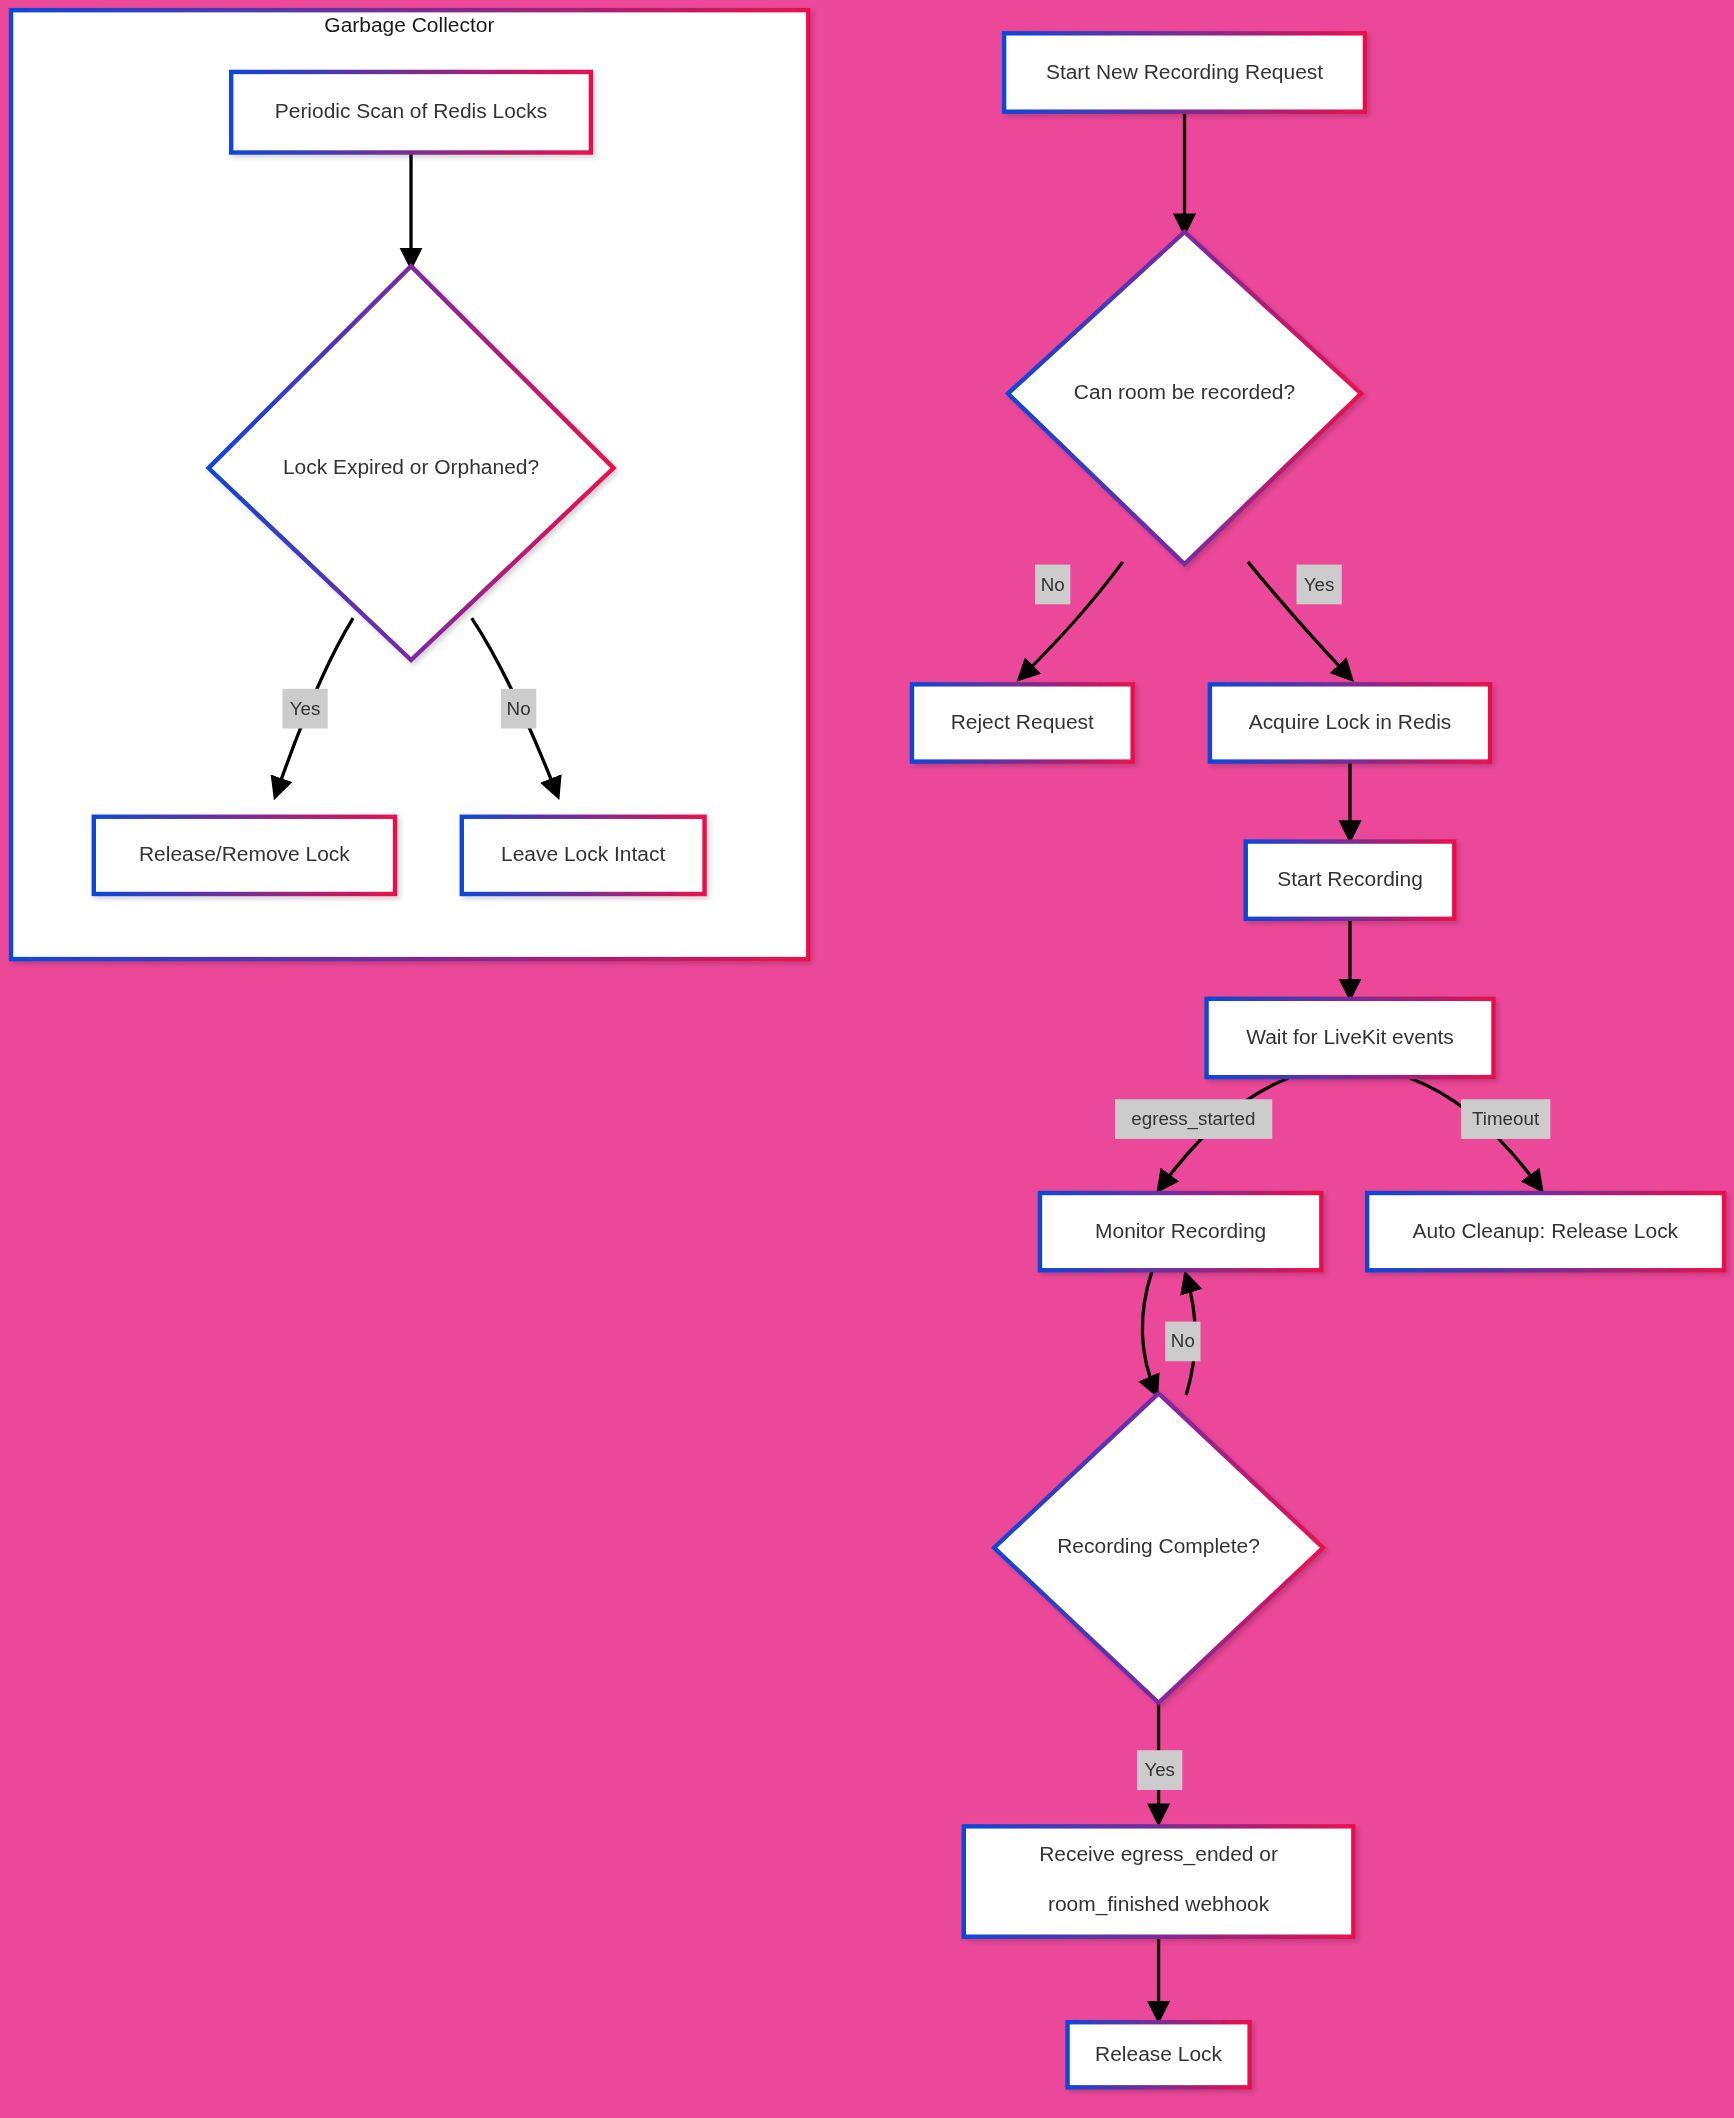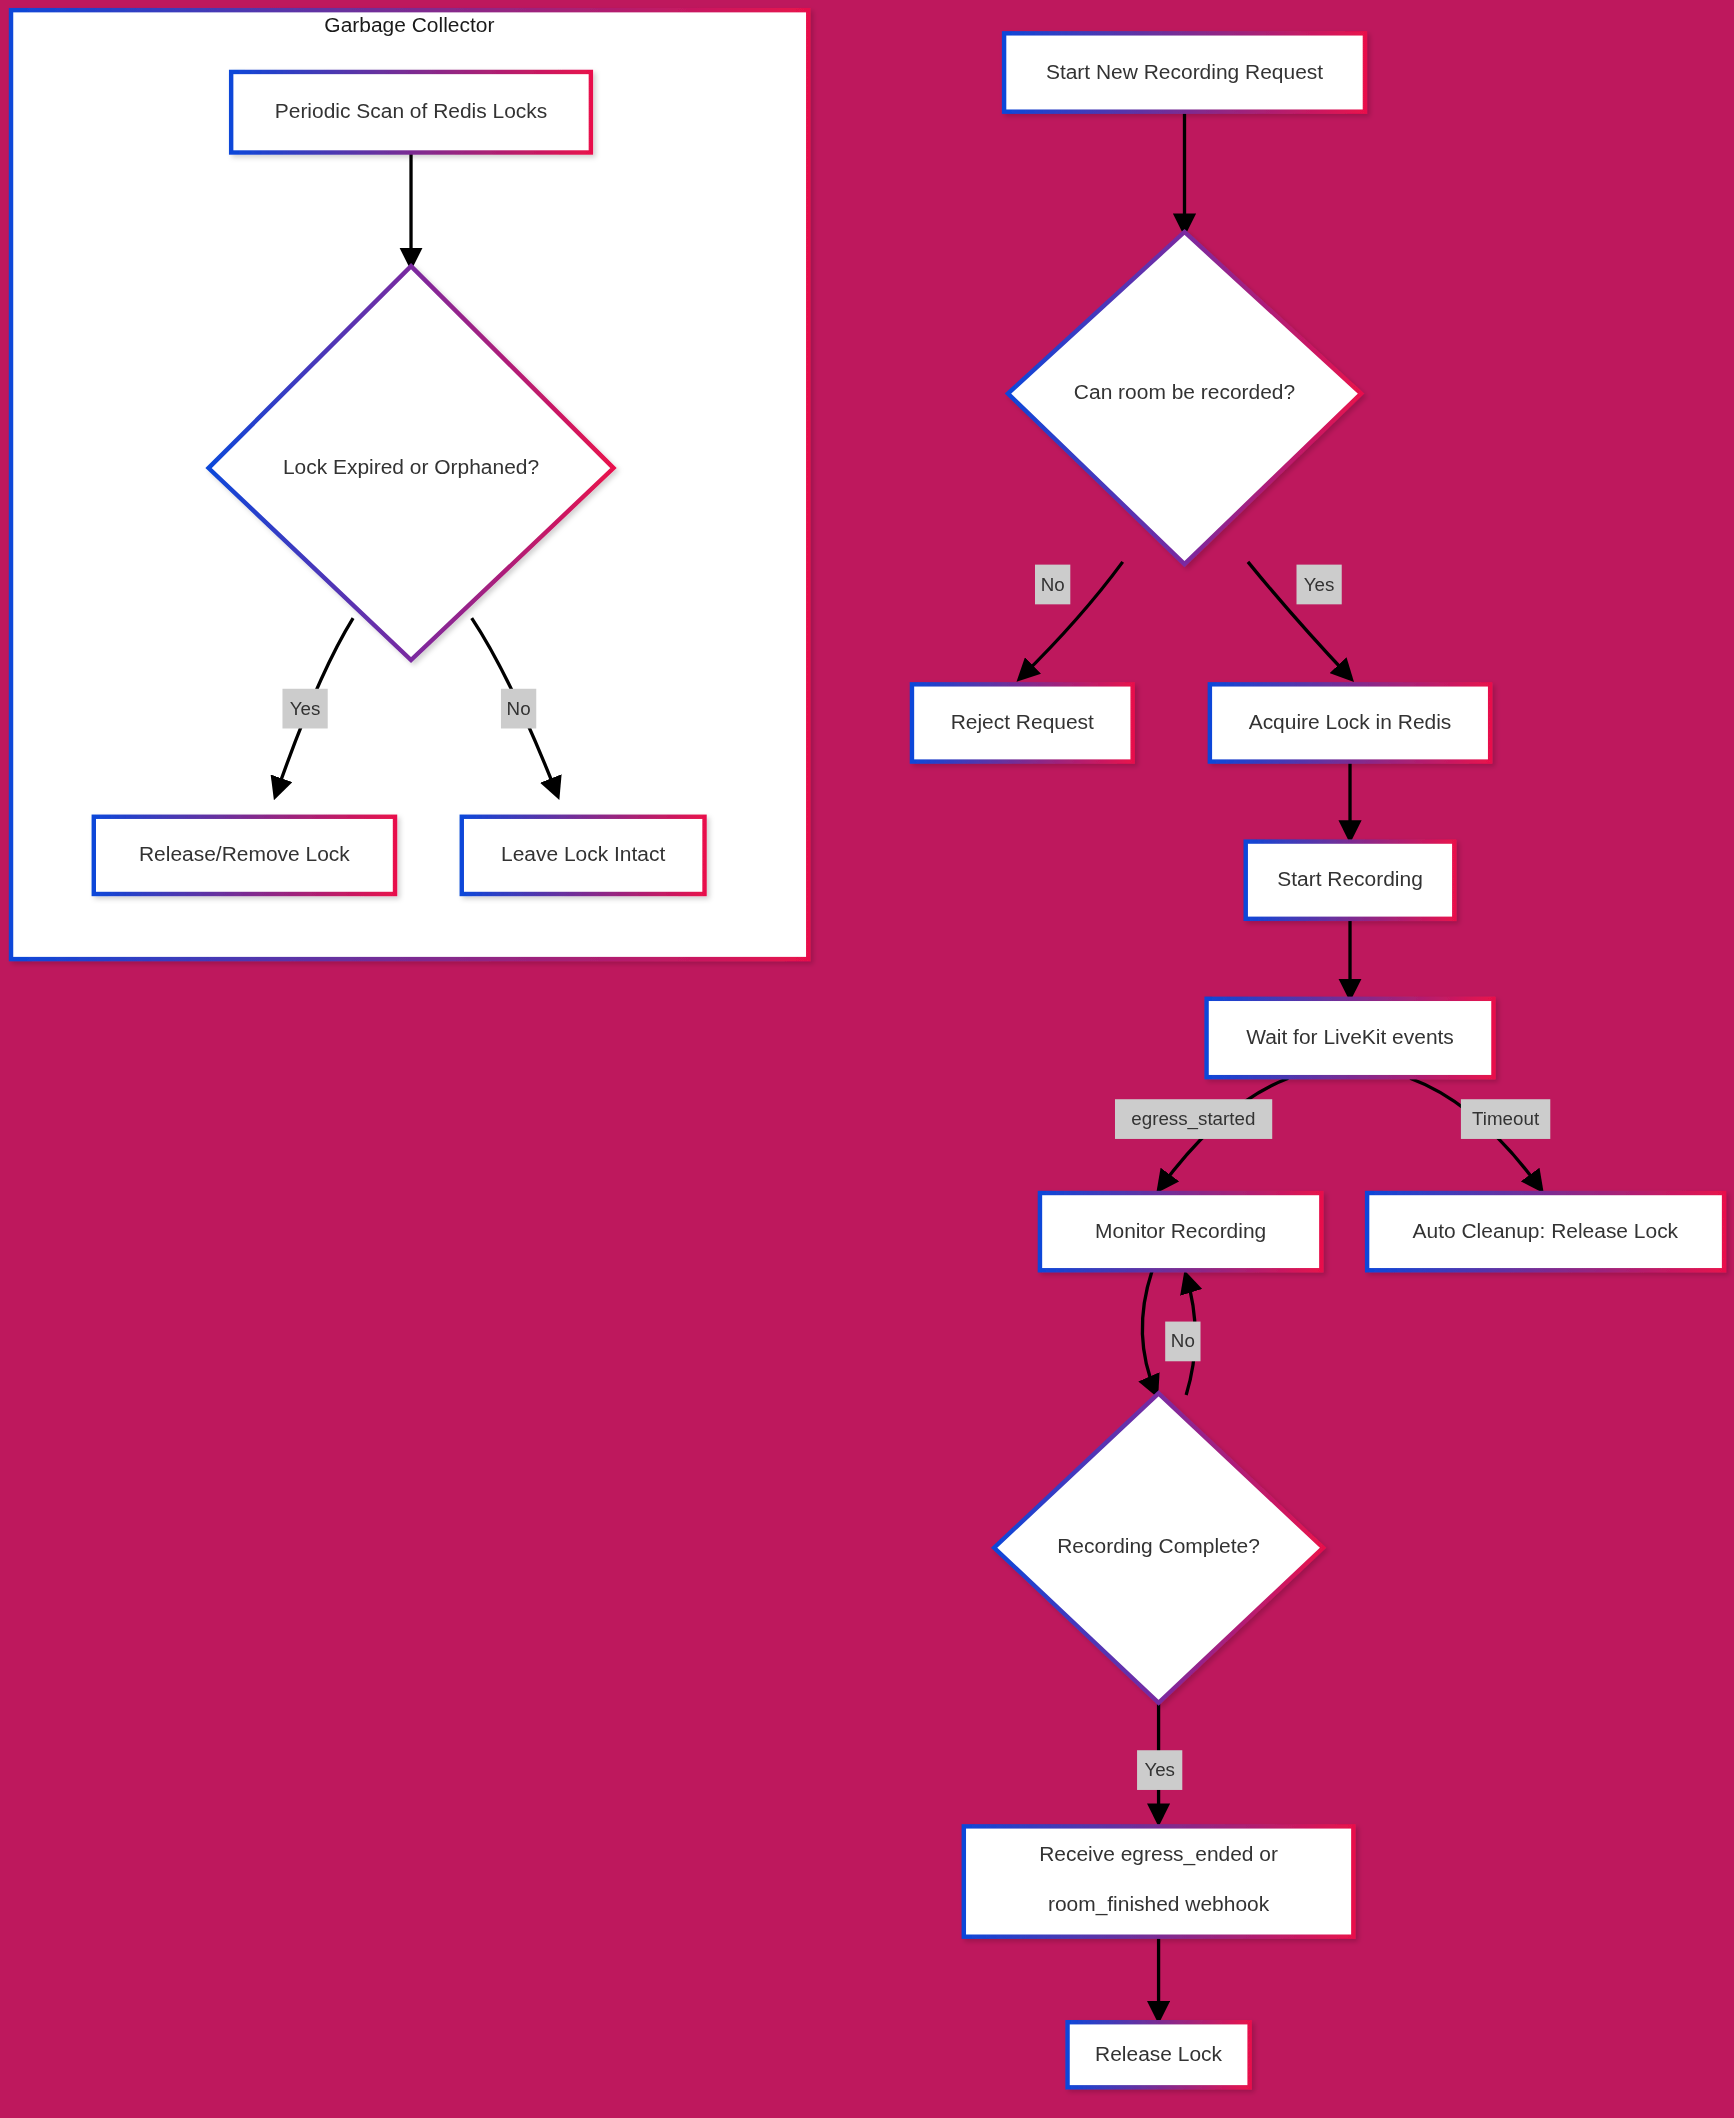--- a/index.html
+++ b/index.html
@@ -7,21 +7,21 @@
     padding: 0;
     background: #ffffff;
   }
   body {
     font-family: "Liberation Sans", sans-serif;
   }
   #canvas {
     position: relative;
     width: 1734px;
     height: 2119px;
-    background: #be185d;
+    background: #ec4899;
     overflow: hidden;
   }
   svg#flow {
     position: absolute;
     left: 0;
     top: 0;
     width: 1734px;
     height: 2119px;
   }
   .node-label {

